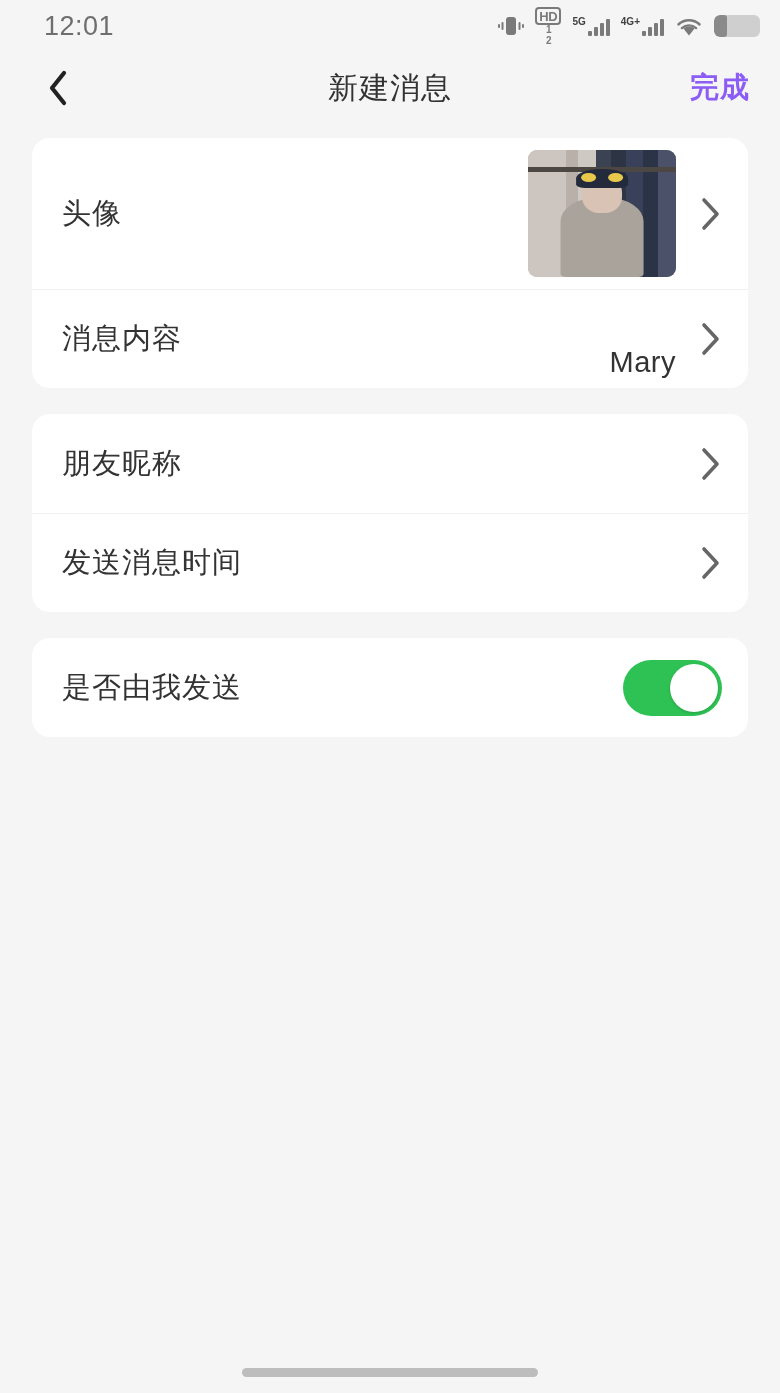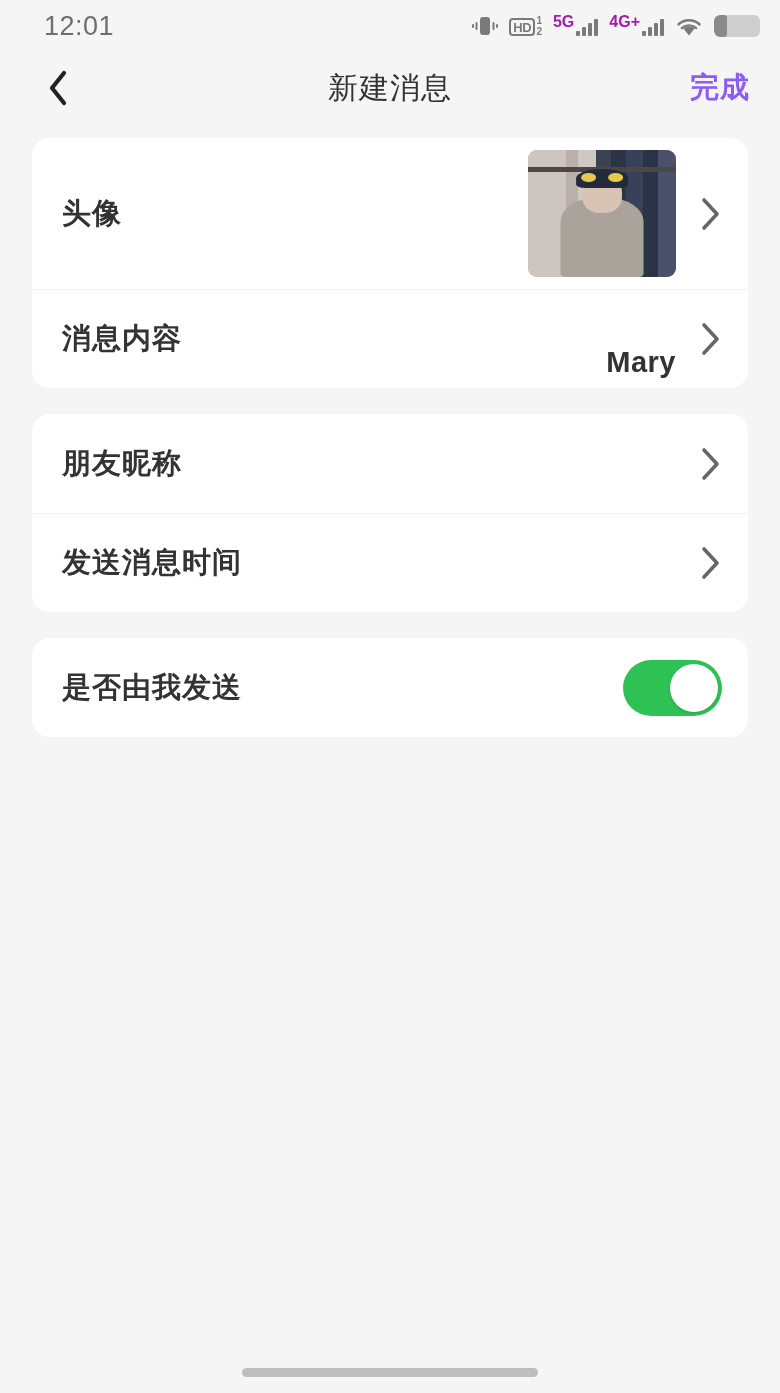--- a/index.html
+++ b/index.html
@@ -18,34 +18,34 @@
     padding:0 20px 0 44px;
     background:#f5f5f5;
   }
   .status-time{
     font-size:27px; color:#6e6e6e; letter-spacing:.5px; font-weight:400;
   }
   .status-icons{ display:flex; align-items:center; gap:11px; }
 
   .ic{ display:block; }
   .vib{ width:26px; height:22px; }
-  .hdwrap{ display:flex; align-items:flex-end; }
+  .hdwrap{ display:flex; align-items:center;flex-direction:column; }
   .hdbox{
     border:2.5px solid #7a7a7a; border-radius:4px;
     color:#7a7a7a; font-size:13px; font-weight:700;
     padding:1px 2px 0; line-height:13px; letter-spacing:-.3px;
   }
   .hdsup{
     display:flex; flex-direction:column; justify-content:space-between;
     height:20px; font-size:10px; color:#7a7a7a; font-weight:700;
     line-height:9px; margin-left:1px;
   }
   .netgrp{ display:flex; align-items:flex-end; gap:2px; }
   .netlbl{
-    font-size:16px; font-weight:700; color:#a21caf; line-height:11px;
+    font-size:10px; font-weight:700; color:#404040; line-height:11px;
     margin-bottom:9px;
   }
   .bars{ display:flex; align-items:flex-end; gap:2px; height:19px; }
   .bars i{ display:block; width:4px; background:#7a7a7a; border-radius:1px; }
   .bars i:nth-child(1){ height:5px; }
   .bars i:nth-child(2){ height:9px; }
   .bars i:nth-child(3){ height:13px; }
   .bars i:nth-child(4){ height:17px; }
   .wifi{ width:28px; height:21px; }
   .batt{
@@ -89,21 +89,20 @@
     border-radius:18px;
     overflow:hidden;
     margin-bottom:26px;
   }
   .row{
     display:flex; align-items:center;
     padding:0 26px 0 30px;
     min-height:99px;
     position:relative;
     cursor:pointer;
-    font-weight:bold;
   }
   .row.tall{ min-height:151px; }
   .row + .row::after{
     content:""; position:absolute; top:0; left:0; right:0;
     height:1px; background:#f0f0f0;
   }
   .row-label{
     font-size:29px; color:#333333; letter-spacing:1px; white-space:nowrap;
   }
   .row-right{

